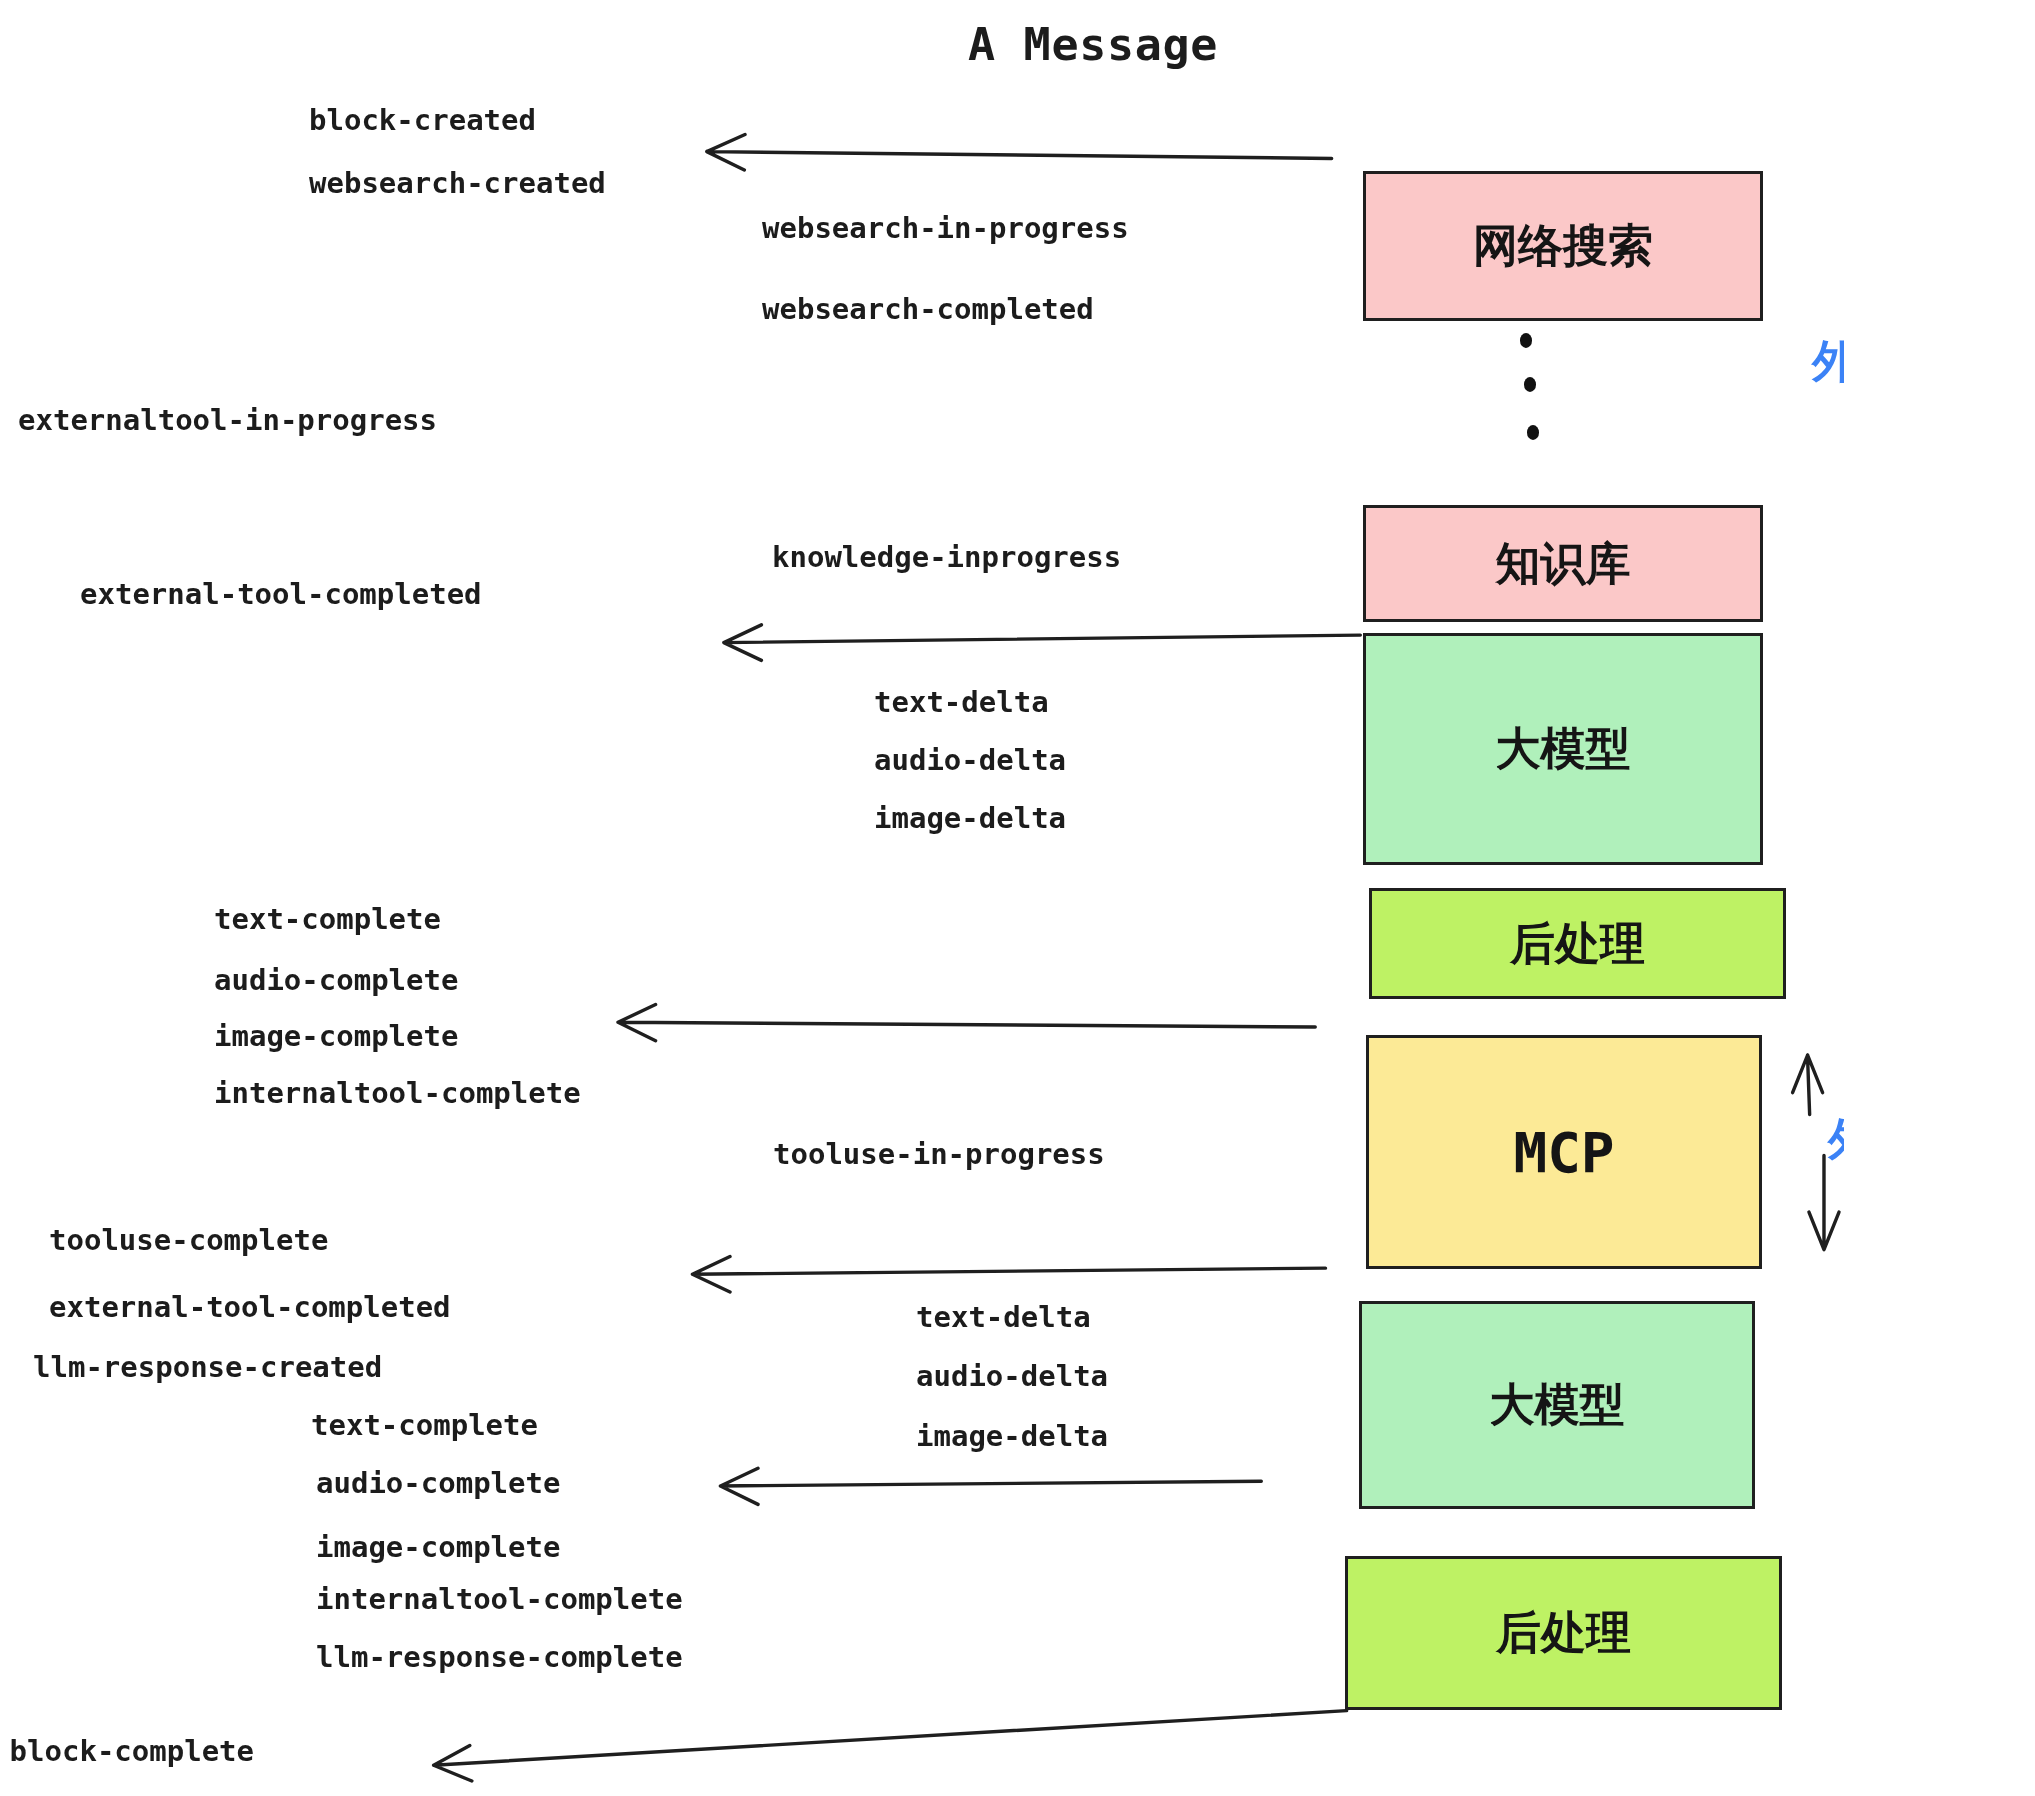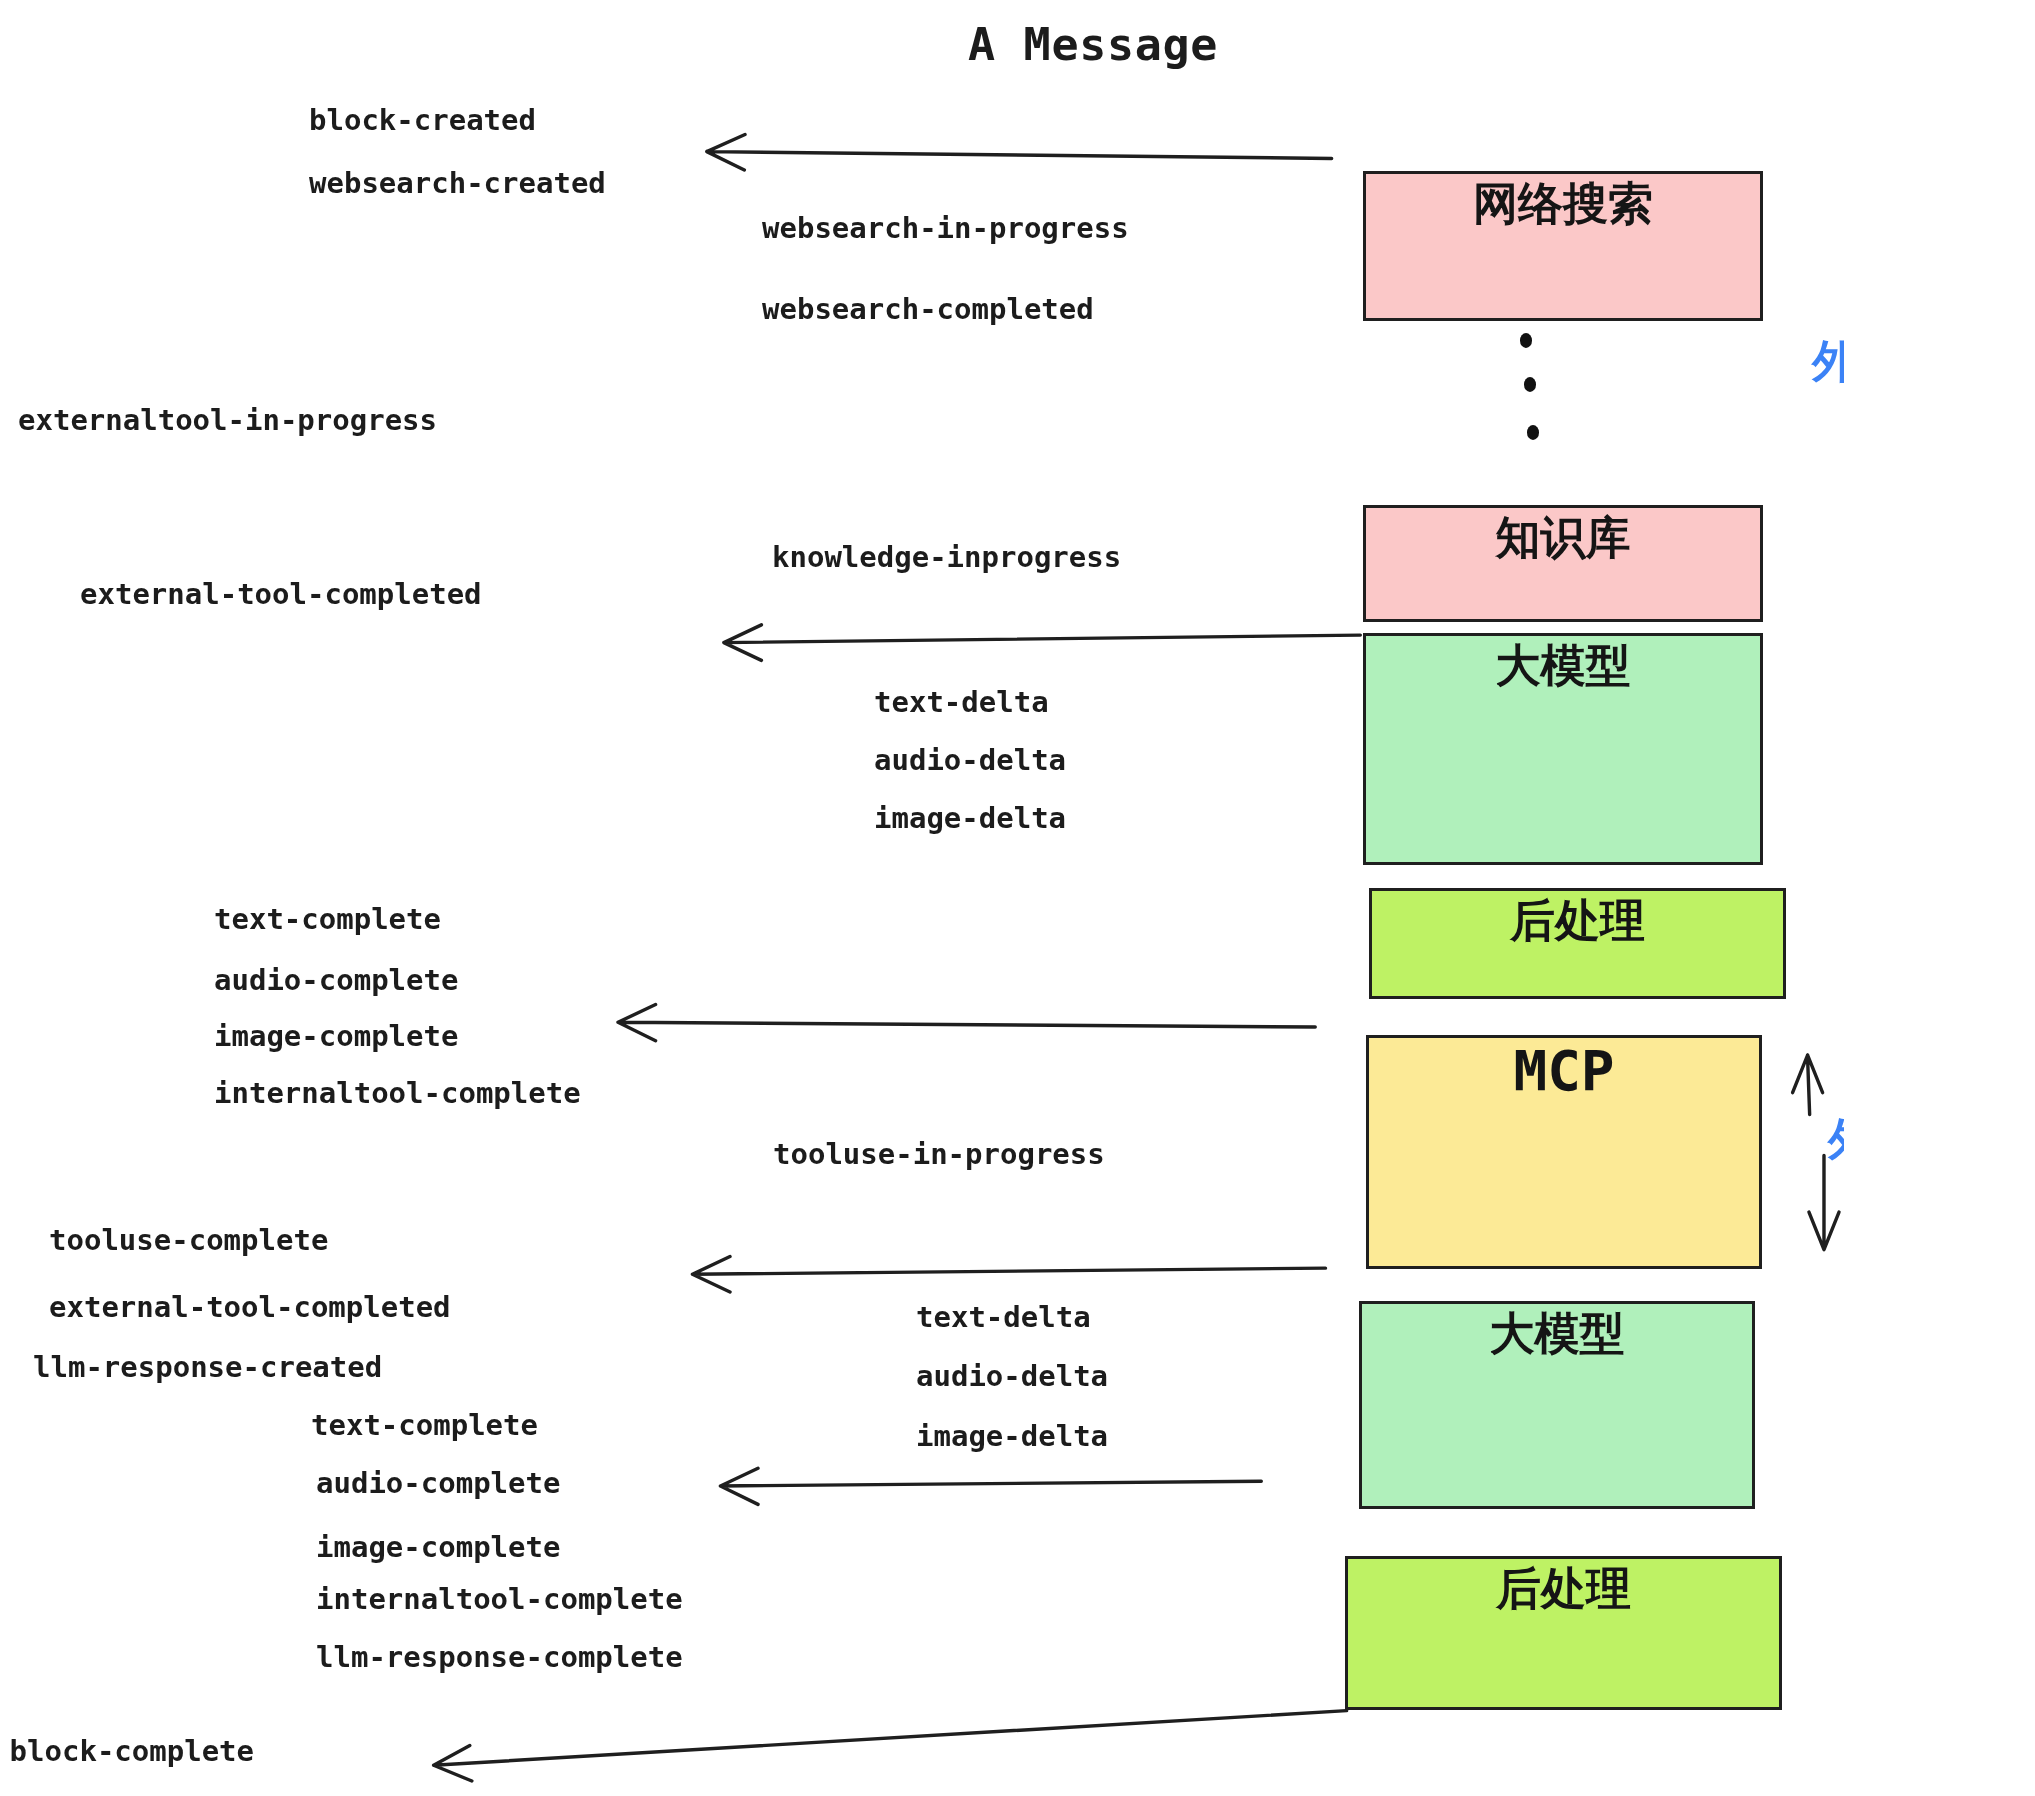--- a/index.html
+++ b/index.html
@@ -2,21 +2,21 @@
 <html style="font-size:11px"><head>
 <meta charset="utf-8">
 <style>
   html,body{margin:0;padding:0;background:#ffffff;}
   #canvas{position:relative;width:1844px;height:1796px;background:#ffffff;overflow:hidden;
           font-family:"DejaVu Sans Mono", monospace;color:#1c1c1c;}
   .title{position:absolute;transform:translateY(-50%);font-size:45px;font-weight:bold;
          letter-spacing:0.7px;white-space:nowrap;}
   .ev{position:absolute;transform:translateY(-50%);font-size:29px;font-weight:bold;
       white-space:nowrap;line-height:1;}
-  .box{position:absolute;border:3.4px solid #1f1f1f;display:flex;align-items:flex-start;justify-content:center;
+  .box{position:absolute;border:3.4px solid #1f1f1f;display:flex;align-items:center;justify-content:center;
        box-sizing:border-box;}
   .box .lbl{font-family:"DejaVu Sans", sans-serif;font-size:45px;font-weight:600;color:#151515;
             white-space:nowrap;}
   .box .lbl.mono{font-family:"DejaVu Sans Mono", monospace;font-size:56px;font-weight:bold;}
   .pink{background:#fbc8c8;}
   .green{background:#b0f0bb;}
   .yellow{background:#fcea96;}
   .white{background:#bef264;}
   .side{position:absolute;transform:translateY(-50%);font-family:"DejaVu Sans", sans-serif;
         font-size:45px;font-weight:600;color:#3b82f6;white-space:nowrap;}

